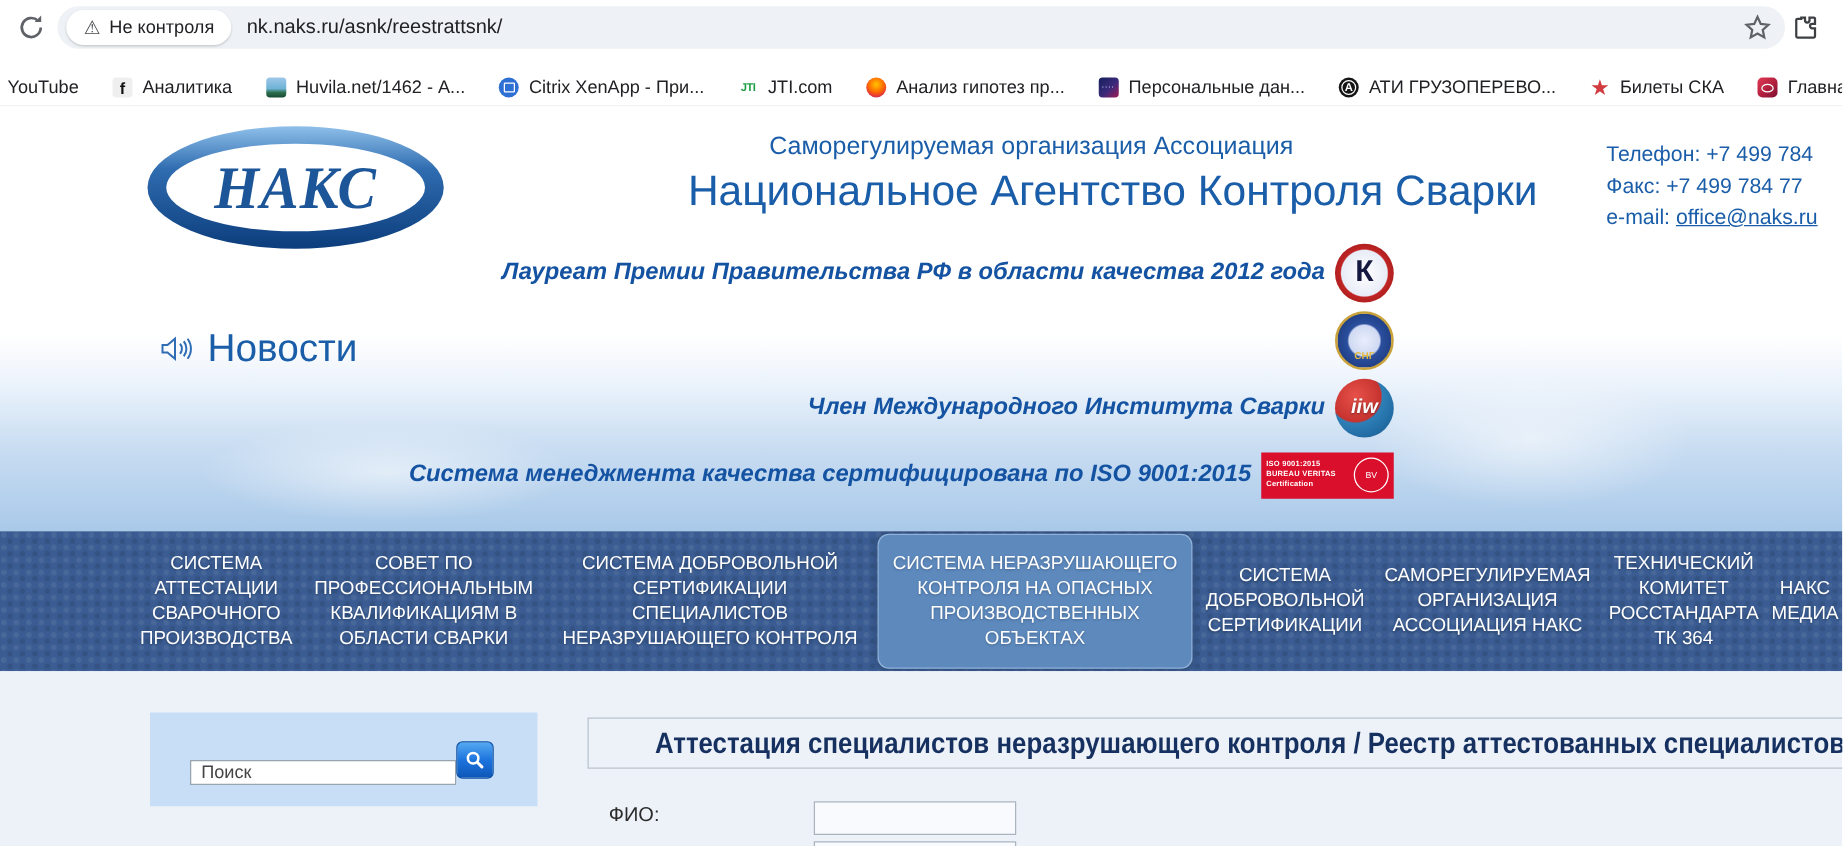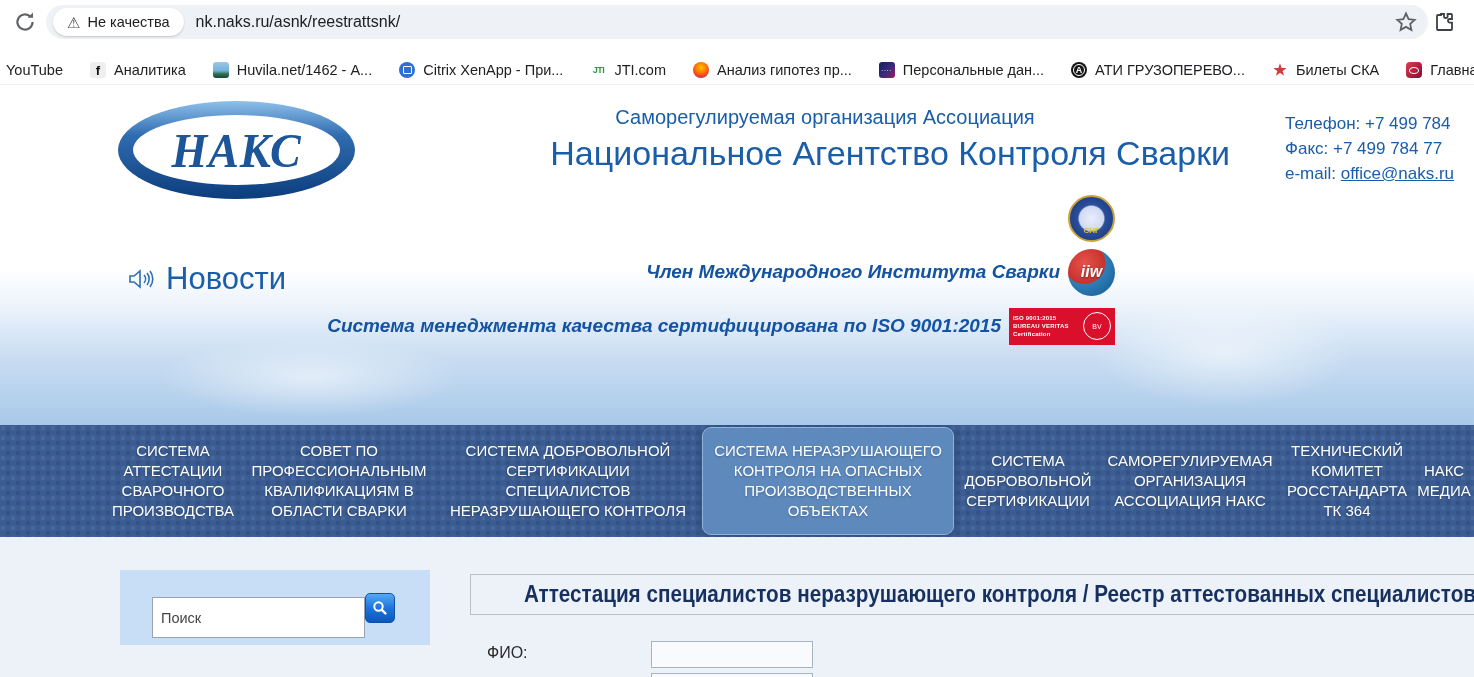--- a/index.html
+++ b/index.html
@@ -81,21 +81,21 @@
   .navbar div.nav-item:nth-of-type(4){width:252px;}
   .navbar div.nav-item:nth-of-type(5){width:132px;}
   .navbar div.nav-item:nth-of-type(6){width:176px;}
   .navbar div.nav-item:nth-of-type(7){width:122px;}
   .navbar div.nav-item:nth-of-type(8){width:56px;}
   .navbar div.nav-item:nth-of-type(9){width:44px;}
 
   
   .content{position:absolute;left:0;top:537px;width:1474px;height:140px;background:#edf2f9;}
   .search-panel{position:absolute;left:120px;top:33px;width:310px;height:75px;background:#c8def6;display:flex;align-items:center;padding-left:32px;}
-  .search-input{width:213px;height:41px;border:1px solid #98a4b0;background:#fff;font-size:14.5px;color:#333;padding:0 8px;outline:none;margin-top:20px;}
+  .search-input{width:213px;height:20px;border:1px solid #98a4b0;background:#fff;font-size:14.5px;color:#333;padding:0 8px;outline:none;margin-top:20px;}
   .search-input::placeholder{color:#444;}
   .search-btn{width:30px;height:30px;border:1px solid #0d52a8;border-radius:5px;background:linear-gradient(180deg,#55a9f2 0%,#1d74dd 50%,#0d57b9 100%);display:flex;align-items:center;justify-content:center;cursor:pointer;padding:0;}
   .title-box{position:absolute;left:470px;top:37px;width:1060px;height:41px;border:1px solid #b9c2cc;display:flex;align-items:center;justify-content:center;}
   .page-title{font-size:23.5px;font-weight:bold;color:#16305f;white-space:nowrap;display:inline-block;transform:scaleX(.88);}
   .fio-label{position:absolute;left:487px;top:107px;font-size:16px;color:#2b2b2b;}
   .fio-input{position:absolute;left:651px;top:104px;width:162px;height:27px;border:1px solid #a9b4bf;background:#f8fafd;font-size:14px;padding:0 6px;outline:none;}
   .input-sliver{position:absolute;left:651px;top:136px;width:162px;height:27px;border:1px solid #a9b4bf;background:#f8fafd;}
   svg{display:block;}
 </style>
 </head>
@@ -106,21 +106,21 @@
   <div class="toolbar">
     <div class="refresh-btn">
       <svg viewBox="0 0 24 24" width="26" height="26">
           <path fill="none" stroke="currentColor" stroke-width="2" d="M19 12a7 7 0 1 1-2.05-4.95"></path>
           <path fill="currentColor" d="M19 3v6h-6z" transform="scale(0.8) translate(5.2,1)"></path>
         </svg>
     </div>
     <div class="omnibox">
       <div class="sec-chip">
         <span class="warn">⚠</span>
-        <span class="lbl">Не качества</span>
+        <span class="lbl">Не контроля</span>
       </div>
       <span class="url-text">nk.naks.ru/asnk/reestrattsnk/</span>
     </div>
     <div class="star-btn">
       <svg viewBox="0 0 24 24" width="24" height="24">
           <path fill="none" stroke="currentColor" stroke-width="1.8" d="M12 3.5l2.6 5.6 6.1.7-4.5 4.1 1.2 6-5.4-3-5.4 3 1.2-6-4.5-4.1 6.1-.7z"></path>
         </svg>
     </div>
     <div class="ext-btn">
       <svg viewBox="0 0 24 24" width="24" height="24">
@@ -223,20 +223,26 @@
 
     <div class="news">
       <svg width="28" height="24" viewBox="0 0 28 24">
           <path fill="none" stroke="#2f6db5" stroke-width="1.6" d="M2 9h4l6-5v16l-6-5H2z"></path>
           <path fill="none" stroke="#2f6db5" stroke-width="1.6" d="M16 8a6 6 0 0 1 0 8M19 6a9.5 9.5 0 0 1 0 12M22 4a13 13 0 0 1 0 16"></path>
         </svg>
       <span class="news-label">Новости</span>
     </div>
 
     <div class="awards">
+      <div class="award-row">
+        <span class="award-text">Лауреат Премии Правительства РФ в области качества 2012 года</span>
+        <div class="badge badge-gov">
+            <span>К</span>
+          </div>
+      </div>
       <div class="award-row">
         <div class="badge badge-sng">
             <span>СНГ</span>
           </div>
       </div>
       <div class="award-row">
         <span class="award-text">Член Международного Института Сварки</span>
         <div class="badge badge-iiw">
             <span>iiw</span>
           </div>

